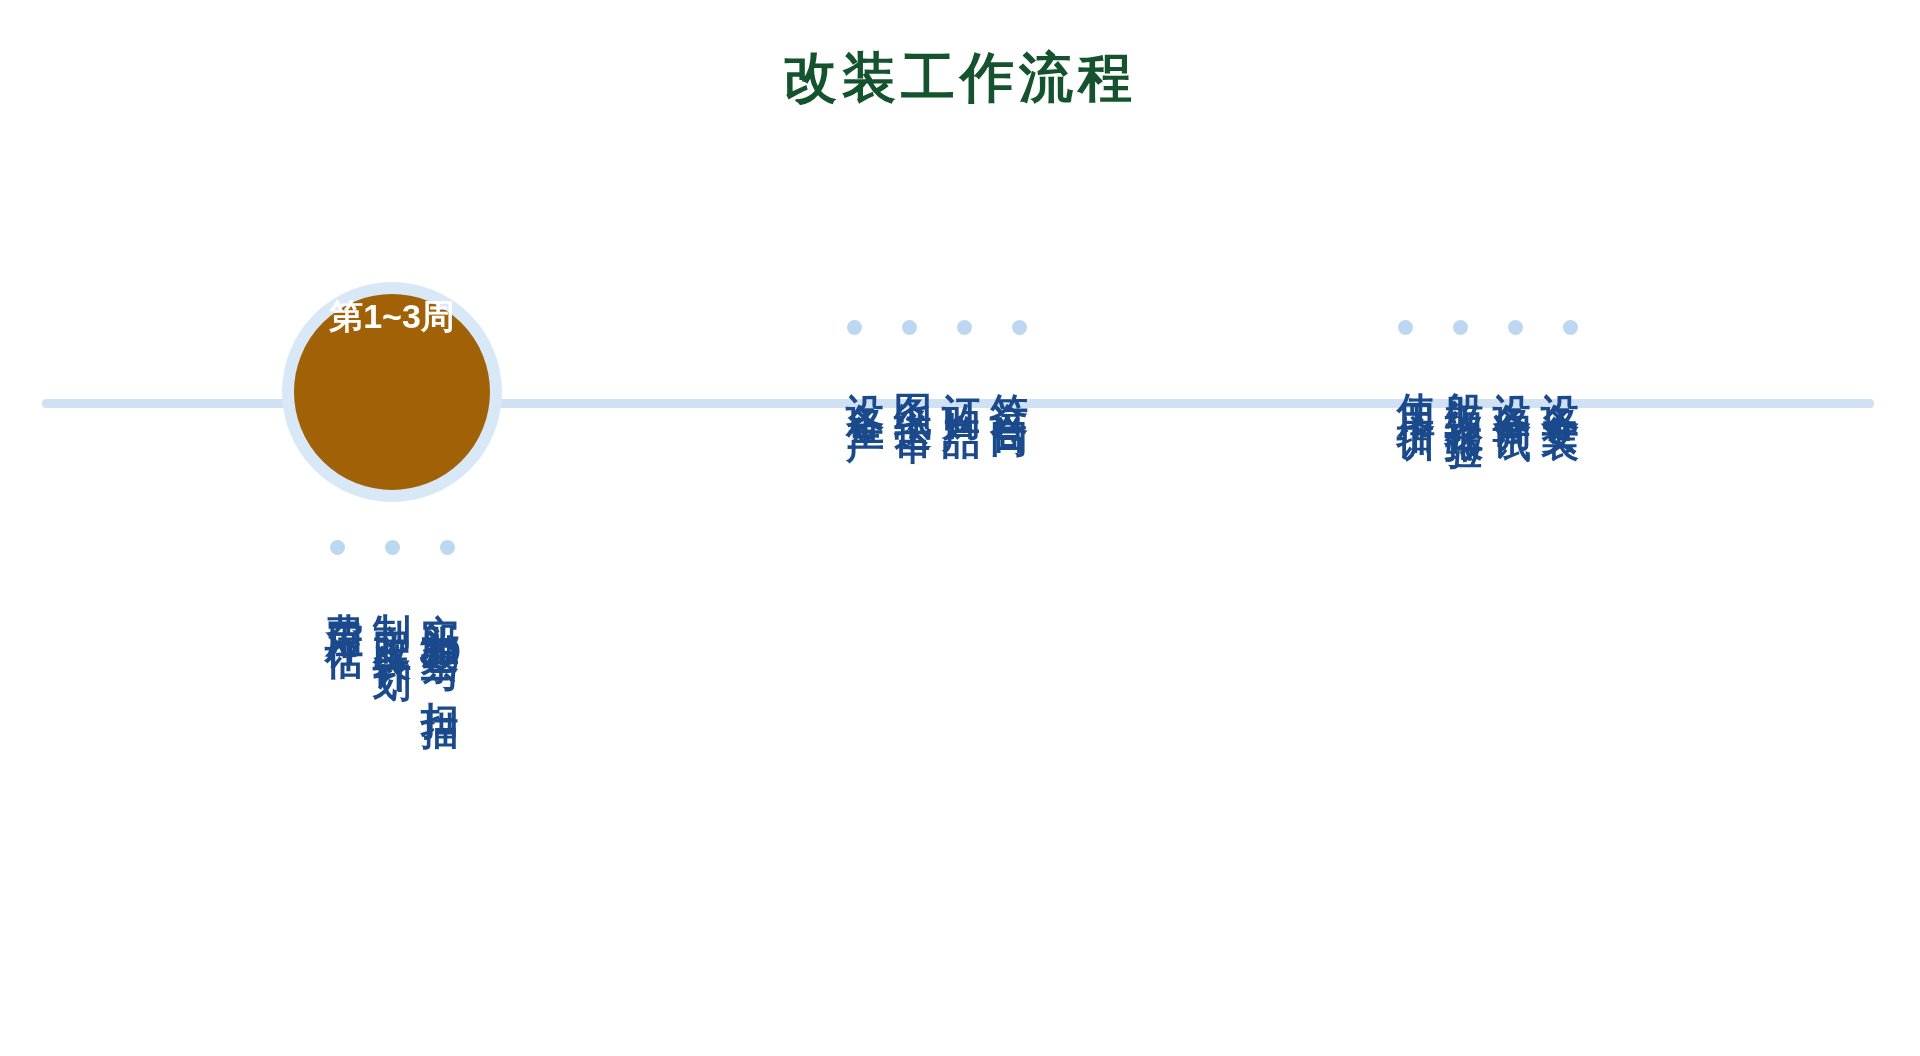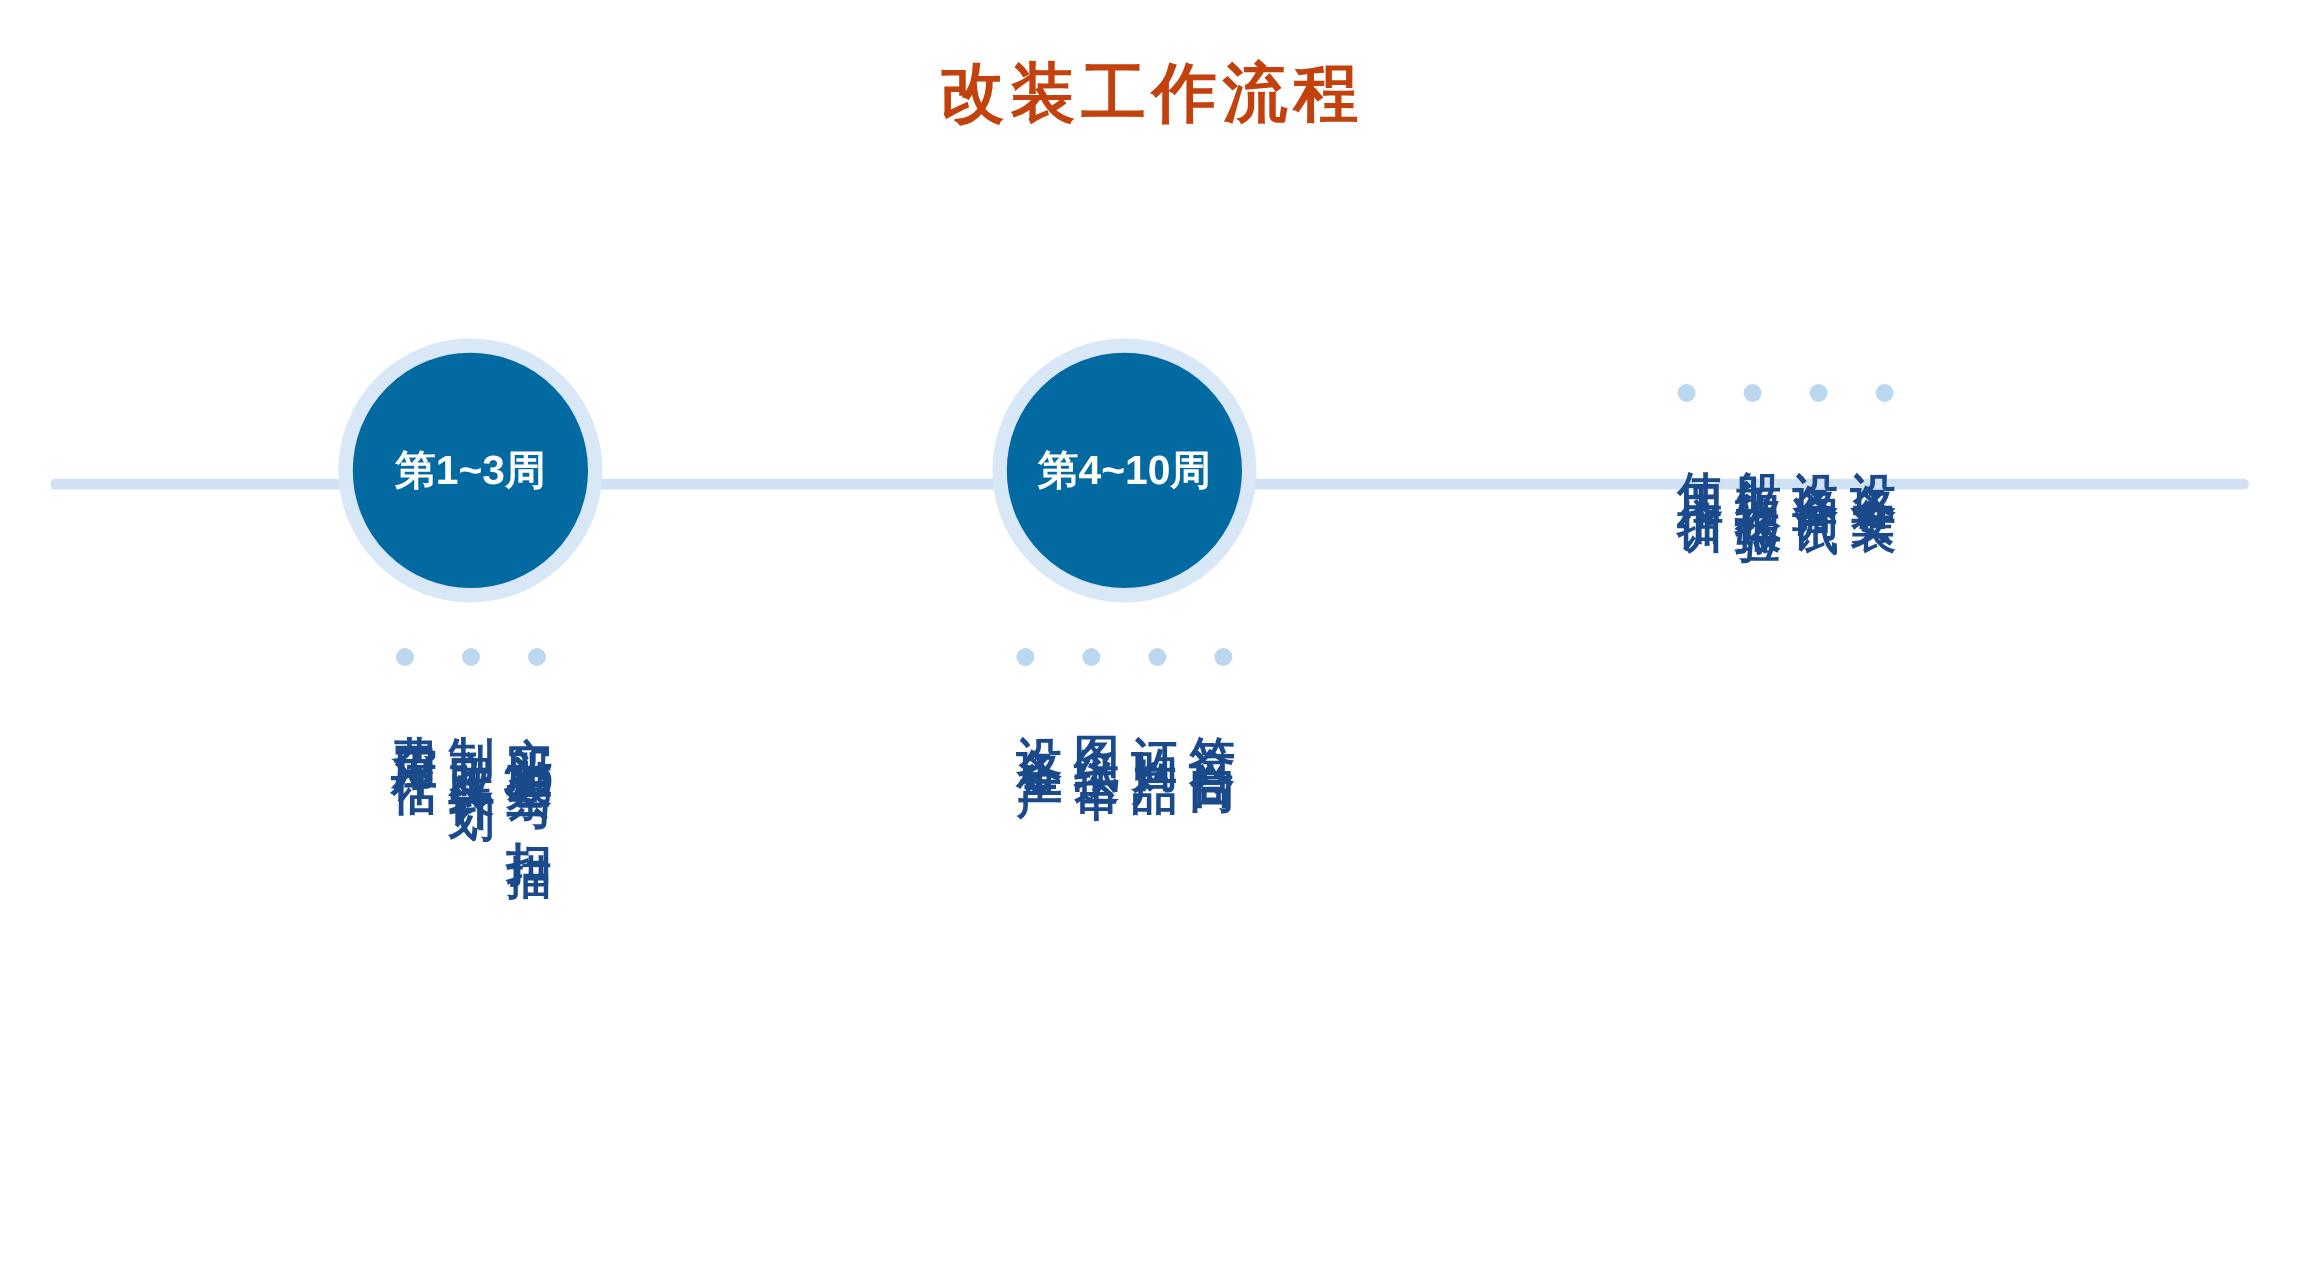--- a/index.html
+++ b/index.html
@@ -13,21 +13,21 @@
     position: relative;
     width: 1920px; height: 1056px;
     background: #ffffff;
   }
   .title {
     position: absolute;
     top: 42px; left: 0; width: 100%;
     text-align: center;
     font-size: 54px;
     font-weight: bold;
-    color: #c2410c;
+    color: #14532d;
     letter-spacing: 5px;
   }
   .hline {
     position: absolute;
     top: 399px; left: 42px; right: 46px;
     height: 9px;
     background: #cfe1f3;
     border-radius: 4px;
   }
   .stage {
@@ -37,24 +37,23 @@
     flex-direction: column;
     align-items: center;
     transform: translateX(-50%);
   }
   .s1 { left: 392px; }
   .s2 { left: 937px; }
   .s3 { left: 1488px; }
   .circle {
     width: 220px; height: 220px;
     border-radius: 50%;
-    background: #0369a1;
+    background: #a16207;
     border: 12px solid #d9e8f7;
     display: flex;
-    align-items: center;
     justify-content: center;
     flex: 0 0 auto;
   }
   .circle-label {
     color: #ffffff;
     font-size: 34px;
     font-weight: bold;
     white-space: nowrap;
   }
   .dots {
@@ -102,23 +101,20 @@
       <span class="dot"></span>
     </div>
     <div class="v-list">
       <div class="v-item">实船勘察与<span class="tcu">3D</span>扫描</div>
       <div class="v-item">制定改装计划</div>
       <div class="v-item">费用评估</div>
     </div>
   </div>
 
   <div class="stage s2">
-    <div class="circle">
-      <span class="circle-label">第4~10周</span>
-    </div>
     <div class="dots">
       <span class="dot"></span>
       <span class="dot"></span>
       <span class="dot"></span>
       <span class="dot"></span>
     </div>
     <div class="v-list">
       <div class="v-item">签订合同</div>
       <div class="v-item">订购产品</div>
       <div class="v-item">图纸送审</div>

